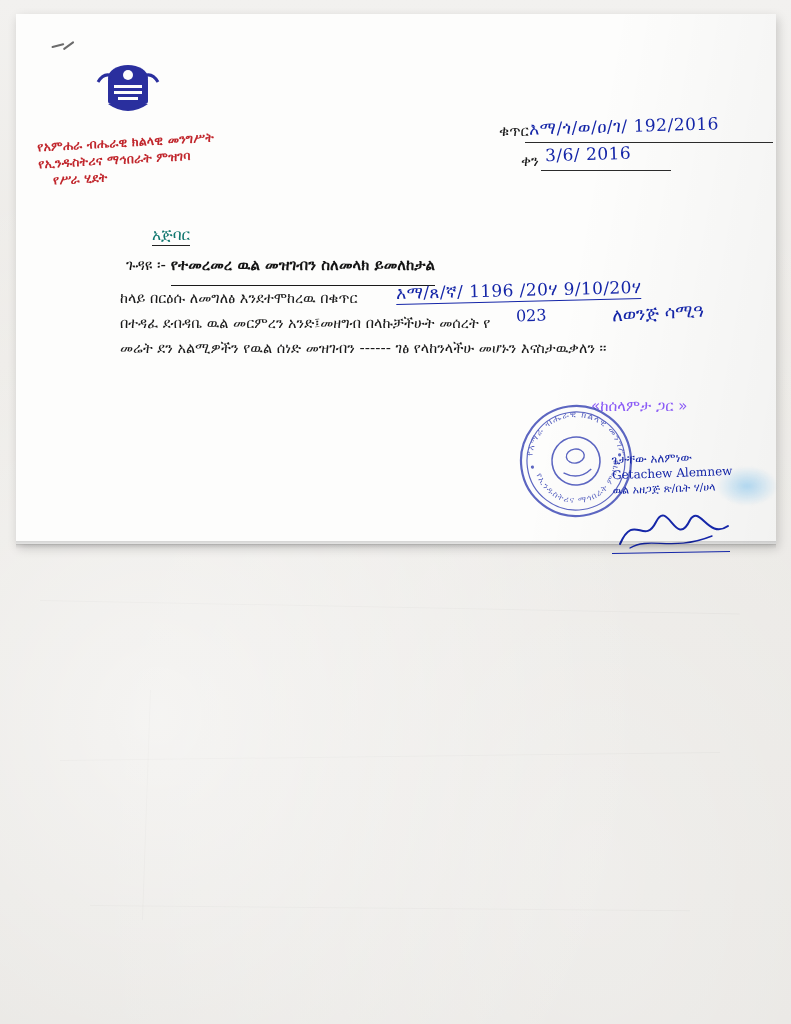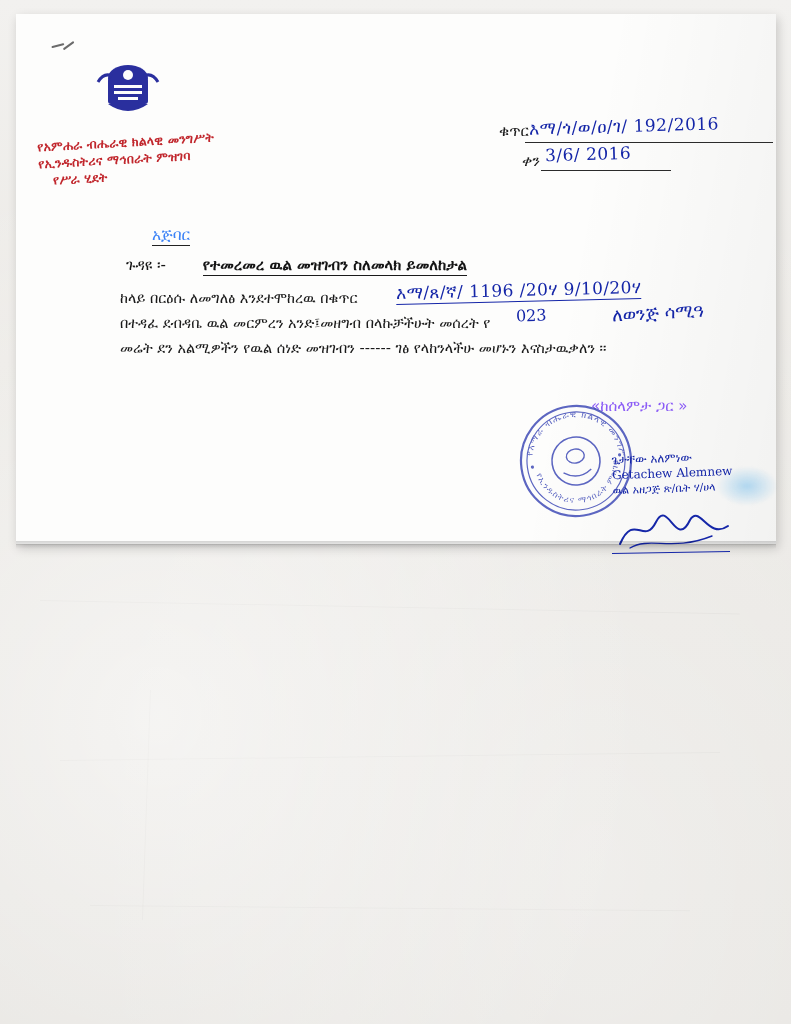--- a/index.html
+++ b/index.html
@@ -148,37 +148,36 @@
     top: 178px;
     font-size: 16px;
     color:#151515;
     letter-spacing: .3px;
   }
   .place {
     position:absolute;
     left: 136px;
     top: 212px;
     font-size: 15.5px;
-    color:#3b82f6;
+    color:#0f766e;
     border-bottom: 1px solid #222;
     padding-bottom: 1px;
   }
   .subject {
     position:absolute;
     left: 110px;
     top: 242px;
     font-size: 15px;
     color:#151515;
     white-space: nowrap;
   }
   .subject b {
     border-bottom: 1px solid #1a1a1a;
     font-weight: 700;
-    padding-bottom: 1px;
-    margin-left: 32px;
+    padding-bottom: 11px;
   }
 
   .para {
     position:absolute;
     left: 104px;
     top: 272px;
     width: 600px;
     font-size: 14.5px;
     line-height: 25px;
     color: #1a1a1a;
@@ -309,21 +308,21 @@
     <div>የሥራ ሂደት</div>
   </div>
 
   <div class="ref-block">
     <div class="ref-row">
       <span class="ref-label">ቁጥር</span>
       <span class="ref-value" style="left:58px;">እማ/ጎ/ወ/ዐ/ገ/ 192/2016</span>
       <span class="ref-rule" style="left:54px; top:24px; width:248px;"></span>
     </div>
     <div class="ref-row">
-      <span class="ref-label" style="left:22px;font-style:italic;">ቀን</span>
+      <span class="ref-label" style="left:22px;">ቀን</span>
       <span class="ref-value" style="left:74px; top:-4px;">3/6/ 2016</span>
       <span class="ref-rule" style="left:70px; top:22px; width:130px;"></span>
     </div>
   </div>
 
 
   <div class="place">አጅባር</div>
 
   <div class="subject">
     <span>ጉዳዩ ፡-</span>

